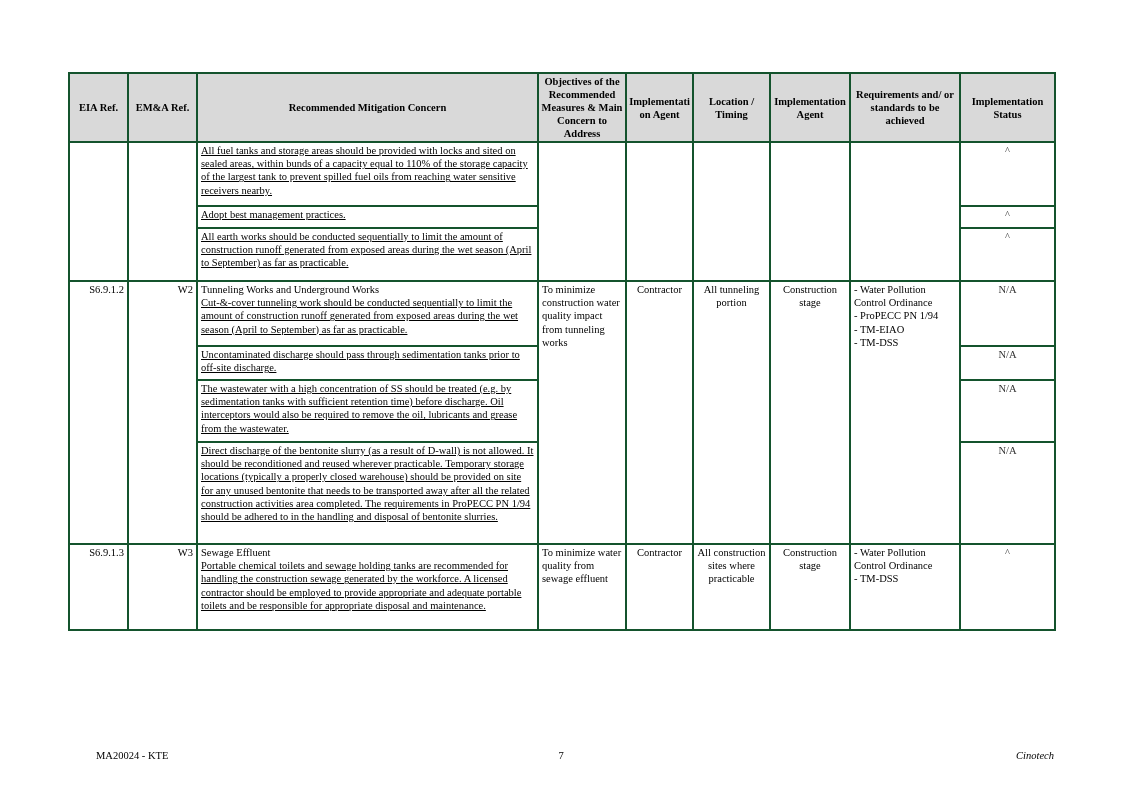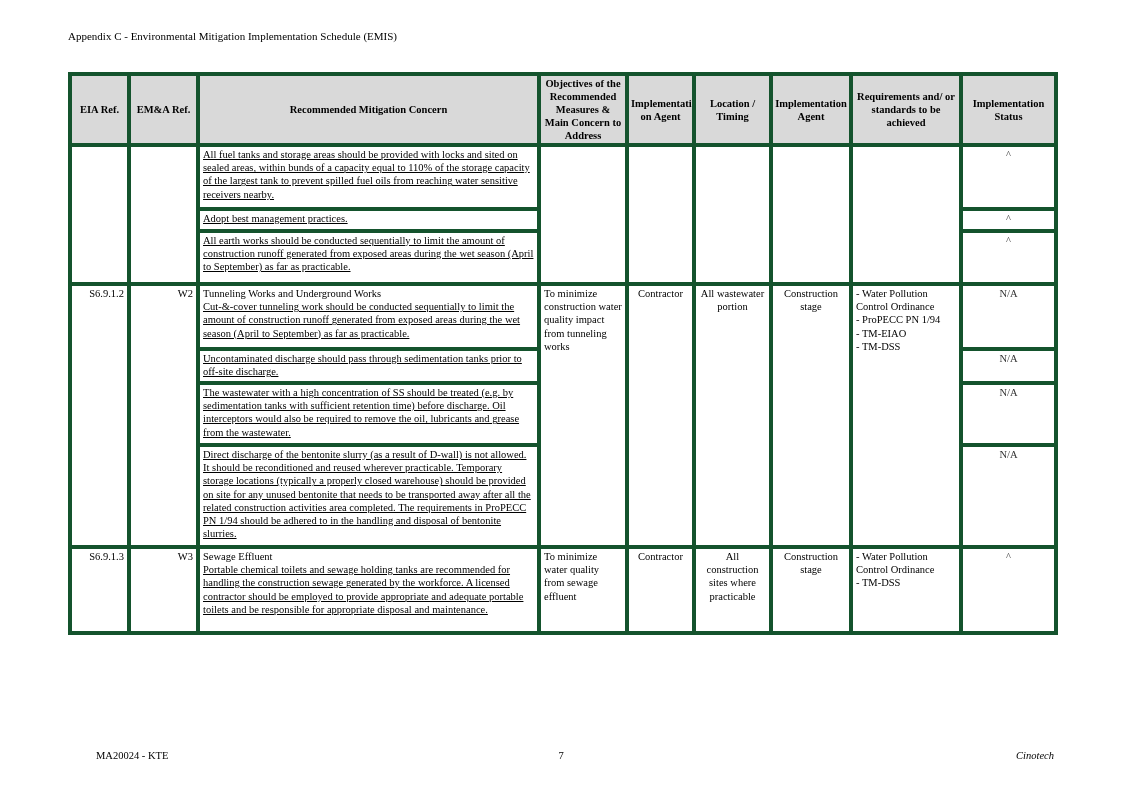--- a/index.html
+++ b/index.html
@@ -13,21 +13,21 @@
   .doc-header {
     position: absolute; left: 68px; top: 30px;
     font-size: 11px; line-height: 13px;
   }
   table.emis {
     position: absolute; left: 68px; top: 72px; width: 986px;
     border-collapse: collapse; table-layout: fixed;
     border: 2px solid #4e4e4e;
   }
   .emis th, .emis td {
-    border: 4px solid #14532d;
+    border: 2px solid #14532d;
     padding: 1px 3px;
     font-size: 10.5px; line-height: 13.2px;
     vertical-align: top; overflow: hidden;
   }
   .emis thead th {
     background: #d9d9d9; font-weight: bold;
     text-align: center; vertical-align: middle;
     padding: 1px 2px; line-height: 13px;
   }
   .c-eia, .c-ema { text-align: right; }
@@ -42,21 +42,20 @@
   }
   .footer-left  { position: absolute; left: 0; top: 0; margin-left: 28px; }
   .footer-center{ position: absolute; left: 0; top: 0; width: 100%; text-align: center; }
   .footer-right { position: absolute; right: 0; top: 0; font-style: italic; }
 </style>
 </head>
 <body>
 
 <div class="page">
 
-  <div class="doc-header">Appendix C - Environmental Mitigation Implementation Schedule (EMIS)</div>
 
   <table class="emis">
     <colgroup>
       <col style="width:59px">
         <col style="width:69px">
         <col style="width:341px">
       <col style="width:88px">
         <col style="width:67px">
         <col style="width:77px">
       <col style="width:80px">
@@ -106,21 +105,21 @@
 
       <tr style="height:65px">
         <td class="c-eia" rowspan="4">S6.9.1.2</td>
         <td class="c-ema" rowspan="4">W2</td>
         <td class="c-measure">
           <span class="m-head">Tunneling Works and Underground Works</span>
           <span class="m-text">Cut-&amp;-cover tunneling work should be conducted sequentially to limit the amount of construction runoff generated from exposed areas during the wet season (April to September) as far as practicable.</span>
         </td>
         <td class="c-obj" rowspan="4">To minimize construction water quality impact from tunneling works</td>
         <td class="c-agent" rowspan="4">Contractor</td>
-        <td class="c-loc" rowspan="4">All wastewater portion</td>
+        <td class="c-loc" rowspan="4">All tunneling portion</td>
         <td class="c-stage" rowspan="4">Construction stage</td>
         <td class="c-req" rowspan="4">- Water Pollution Control Ordinance
 - ProPECC PN 1/94
 - TM-EIAO
 - TM-DSS</td>
         <td class="c-status">N/A</td>
       </tr>
       <tr style="height:34px">
         <td class="c-measure">
           <span class="m-text">Uncontaminated discharge should pass through sedimentation tanks prior to off-site discharge.</span>

